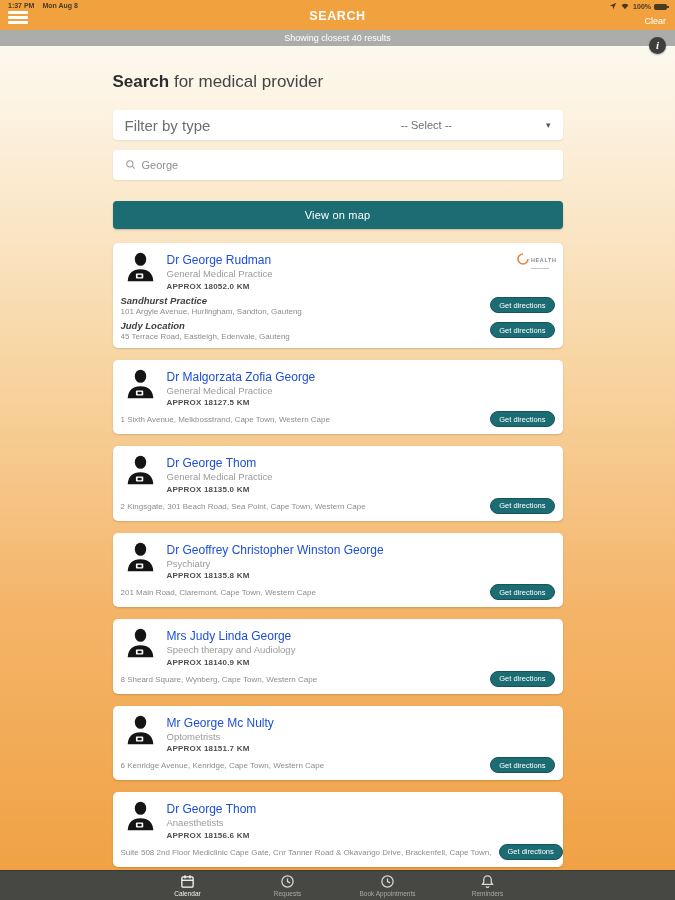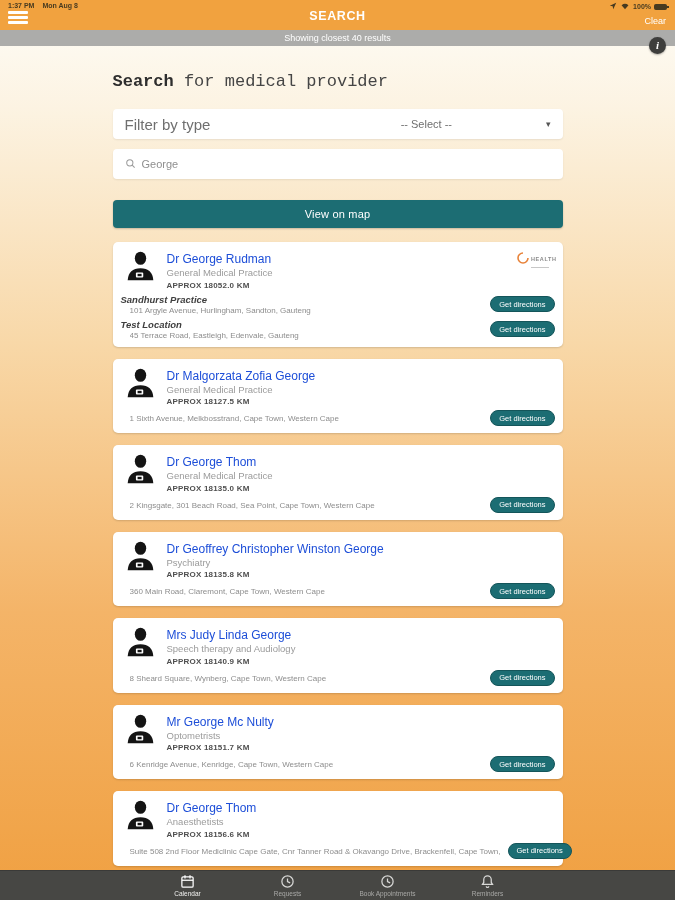--- a/index.html
+++ b/index.html
@@ -26,21 +26,21 @@
   .banner { position:absolute; top:30px; left:0; right:0; height:16px; background:#acacaa; z-index:11;
     color:#fff; font-size:9px; text-align:center; line-height:16px; }
   .info-icon { position:absolute; right:9px; top:37px; width:17px; height:17px; border-radius:50%;
     background:#3e3e3c; color:#fff; z-index:13; text-align:center; line-height:17px;
     font-family:"Liberation Serif", serif; font-style:italic; font-weight:bold; font-size:11px;
     box-shadow:0 1px 2px rgba(0,0,0,.3); cursor:pointer; }
 
   
   .content { position:absolute; top:46px; left:0; right:0; bottom:0; overflow:hidden; }
   .col { width:450px; margin:0 auto; }
-  .page-heading { margin-top:26px; font-size:17px; color:#454545;font-family:Liberation Mono, monospace; }
+  .page-heading { margin-top:26px; font-size:17px; color:#454545; }
   .page-heading b { color:#2e2e2e; }
 
   .filter-card, .search-card { background:#fff; border-radius:4px; height:30px; display:flex; align-items:center;
     padding:0 12px; box-shadow:0 1px 2px rgba(0,0,0,.08); }
   .filter-card { margin-top:18px; }
   .filter-label { flex:1; font-size:15px; color:#6f6f6f; }
   .filter-value { font-size:11px; color:#6f6f6f; margin-right:94px; }
   .chevron { font-size:9px; color:#555; }
   .search-card { margin-top:10px; }
   .search-card input { border:none; outline:none; background:transparent; font-size:11px; color:#8f8f8f;
@@ -55,21 +55,21 @@
   .card { position:relative; background:#fff; border-radius:5px; box-shadow:0 1px 2px rgba(0,0,0,.15);
     padding:8px 8px 7px 8px; margin-bottom:12px; }
   .card-head { display:flex; gap:10px; padding-left:3px; }
   .avatar { flex:none; width:33px; height:33px; }
   .head-text { padding-top:2px; }
   .pname { font-size:12px; color:#1d4ed8; }
   .pspec { font-size:9.5px; color:#9b9b9b; margin-top:1px; }
   .pdist { font-size:8px; font-weight:bold; color:#4f4f4f; margin-top:2.5px; letter-spacing:.2px; }
   .loc-row { display:flex; align-items:center; justify-content:space-between; margin-top:4px; }
   .loc-title { font-size:9.5px; font-weight:bold; color:#3e3e3e;font-style:italic; }
-  .loc-addr { font-size:8px; color:#8d8d8d; margin-left:9px; margin-top:1px; white-space:nowrap;
+  .loc-addr { font-size:8px; color:#8d8d8d; margin-top:1px; white-space:nowrap;
     overflow:hidden; max-width:370px; }
   .dir-btn { flex:none; background:#1c6d73; color:#fff; font-size:7.5px; font-family:inherit;
     padding:2.5px 8px; border-radius:8px; border:1px solid #14555a; margin-left:8px; cursor:pointer; }
   .health-logo { position:absolute; top:5px; right:6px; display:flex; align-items:center; gap:2px; }
   .hl-text { text-align:left; }
   .hl-main { font-size:5.5px; font-weight:bold; letter-spacing:.6px; color:#8a8a8a; }
   .hl-sub { width:18px; height:1.5px; background:#c7c7c7; margin-top:1.5px; }
 
   
   .tabbar { position:absolute; bottom:0; left:0; right:0; height:30px; background:#474744;
@@ -167,21 +167,21 @@
   <div class="loc-row">
     <span class="loc-text">
       <span class="loc-title" style="display:block">Sandhurst Practice</span>
       <span class="loc-addr" style="display:block">101 Argyle Avenue, Hurlingham, Sandton, Gauteng</span>
     </span>
     <button class="dir-btn">Get directions</button>
   </div>
 
   <div class="loc-row">
     <span class="loc-text">
-      <span class="loc-title" style="display:block">Test Location</span>
+      <span class="loc-title" style="display:block">Judy Location</span>
       <span class="loc-addr" style="display:block">45 Terrace Road, Eastleigh, Edenvale, Gauteng</span>
     </span>
     <button class="dir-btn">Get directions</button>
   </div>
 </div>
   </div>
 
   <div class="card">
 
     <div class="card-head">
@@ -252,21 +252,21 @@
       <span class="head-text">
         <span class="pname" style="display:block">Dr Geoffrey Christopher Winston George</span>
         <span class="pspec" style="display:block">Psychiatry</span>
         <span class="pdist" style="display:block">APPROX 18135.8 KM</span>
       </span>
     </div>
     <div class="locations">
   <div class="loc-row">
     <span class="loc-text">
 
-      <span class="loc-addr" style="display:block">360 Main Road, Claremont, Cape Town, Western Cape</span>
+      <span class="loc-addr" style="display:block">201 Main Road, Claremont, Cape Town, Western Cape</span>
     </span>
     <button class="dir-btn">Get directions</button>
   </div>
 </div>
   </div>
 
   <div class="card">
 
     <div class="card-head">
       <span class="avatar">

